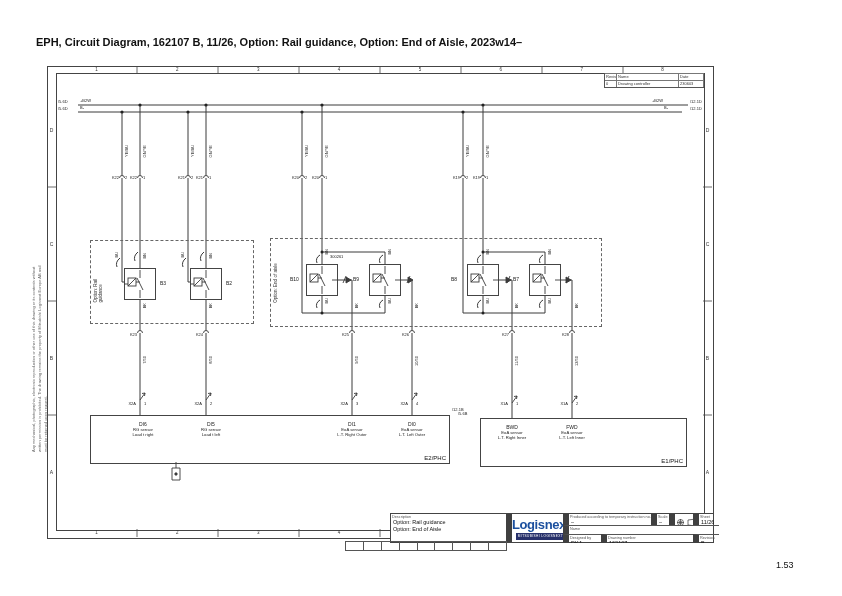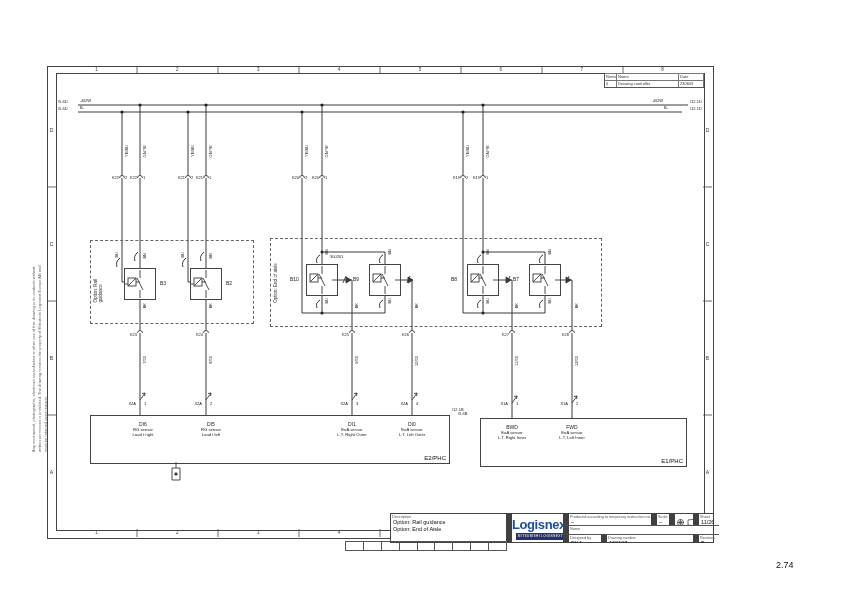--- a/index.html
+++ b/index.html
@@ -83,20 +83,21 @@
 
   .legal{position:absolute;left:31px;top:452px;width:195px;font-size:4px;line-height:1.5;color:#666;
          transform:rotate(-90deg);transform-origin:0 0;}
   svg{position:absolute;left:0;top:0;}
 </style>
 </head>
 <body>
 
 <div class="page">
 
+  <div class="doc-title">EPH, Circuit Diagram, 162107 B, 11/26, Option: Rail guidance, Option: End of Aisle, 2023w14–</div>
 
   <div class="frame-outer"></div>
   <div class="frame-inner"></div>
 
   <div class="band-top">
 
   <span>1</span>
       <span>2</span>
       <span>3</span>
       <span>4</span>
@@ -536,14 +537,14 @@
     <div class="fold-cell"></div>
       <div class="fold-cell"></div>
       <div class="fold-cell"></div>
   </div>
 
   <div class="legal">
     <span>Any mechanical, photographic, electronic reproduction or other use of this drawing or its contents without written permission is prohibited.</span>
     <span>The drawing remains the property of Mitsubishi Logisnext Europe AB and must be returned upon request.</span>
   </div>
 
-  <div class="page-num">2.74</div>
+  <div class="page-num">1.53</div>
 </div>
 
 </body></html>

